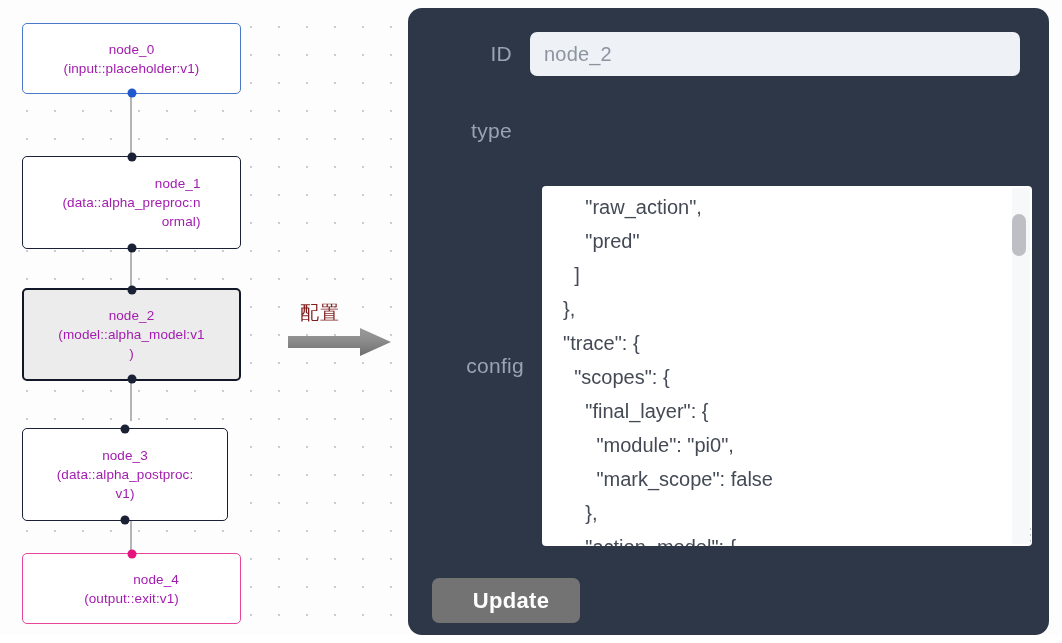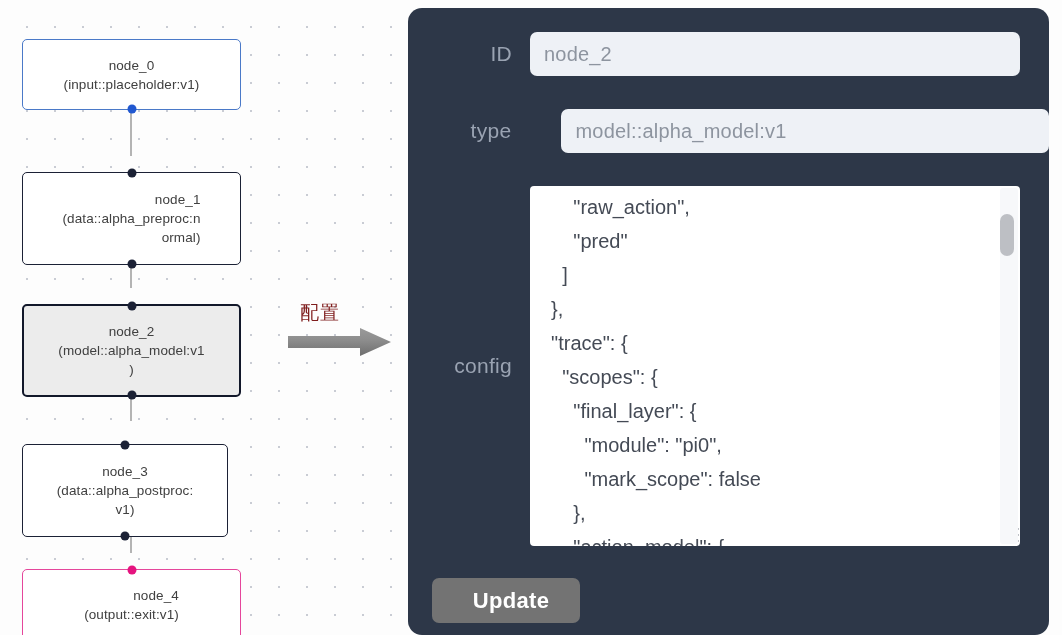--- a/index.html
+++ b/index.html
@@ -31,26 +31,25 @@
   .node {
     position: absolute;
     box-sizing: border-box;
     border-radius: 5px;
     background: #ffffff;
     border: 1.6px solid #1b2135;
     display: flex;
     align-items: center;
     justify-content: center;
     text-align: center;
-    color: #404040;
+    color: #a21caf;
     font-size: 13.5px;
     line-height: 19px;
     letter-spacing: .1px;
     padding: 2px 8px;
-    margin-top: 16px;
   }
   .node .label { white-space: pre-line; }
 
   .node.selected {
     background: #ececec;
     border-color: #12182a;
     border-width: 2px;
   }
   .node.is-input  { border-color: #4a79c8; border-width: 1.4px; }
   .node.is-output { border-color: #e5469b; border-width: 1.4px; text-align: right; }
@@ -106,21 +105,21 @@
   .field-label {
     width: 122px;
     text-align: right;
     padding-right: 18px;
     box-sizing: border-box;
     color: #9aa3b2;
     font-size: 21px;
     line-height: 44px;
     letter-spacing: .3px;
   }
-  .field-label.top-align { line-height: 38px; }
+  .field-label.top-align { line-height: 38px; margin-left: 12px; }
 
   .text-input {
     width: 490px;
     height: 44px;
     box-sizing: border-box;
     background: #eef1f6;
     border: none;
     border-radius: 7px;
     color: #8d949f;
     font-size: 20px;
@@ -265,21 +264,20 @@
 
   <div id="config-panel" style="background: rgb(45, 55, 72);">
 
     <div class="field-row" style="top:24px;">
       <div class="field-label">ID</div>
       <input class="text-input" id="id-input" type="text" readonly="" value="node_2" style="">
     </div>
 
     <div class="field-row" style="top:101px;gap:32px;">
       <div class="field-label">type</div>
-      <input class="text-input" id="type-input" type="text" readonly="" value="model::alpha_model:v1" style="">
     </div>
 
     <div class="field-row" style="top:178px;">
       <div class="field-label top-align">config</div>
       <div id="config-textarea-wrap">
         <textarea id="config-textarea" spellcheck="false" style="">      "raw_action",
       "pred"
     ]
   },
   "trace": {

